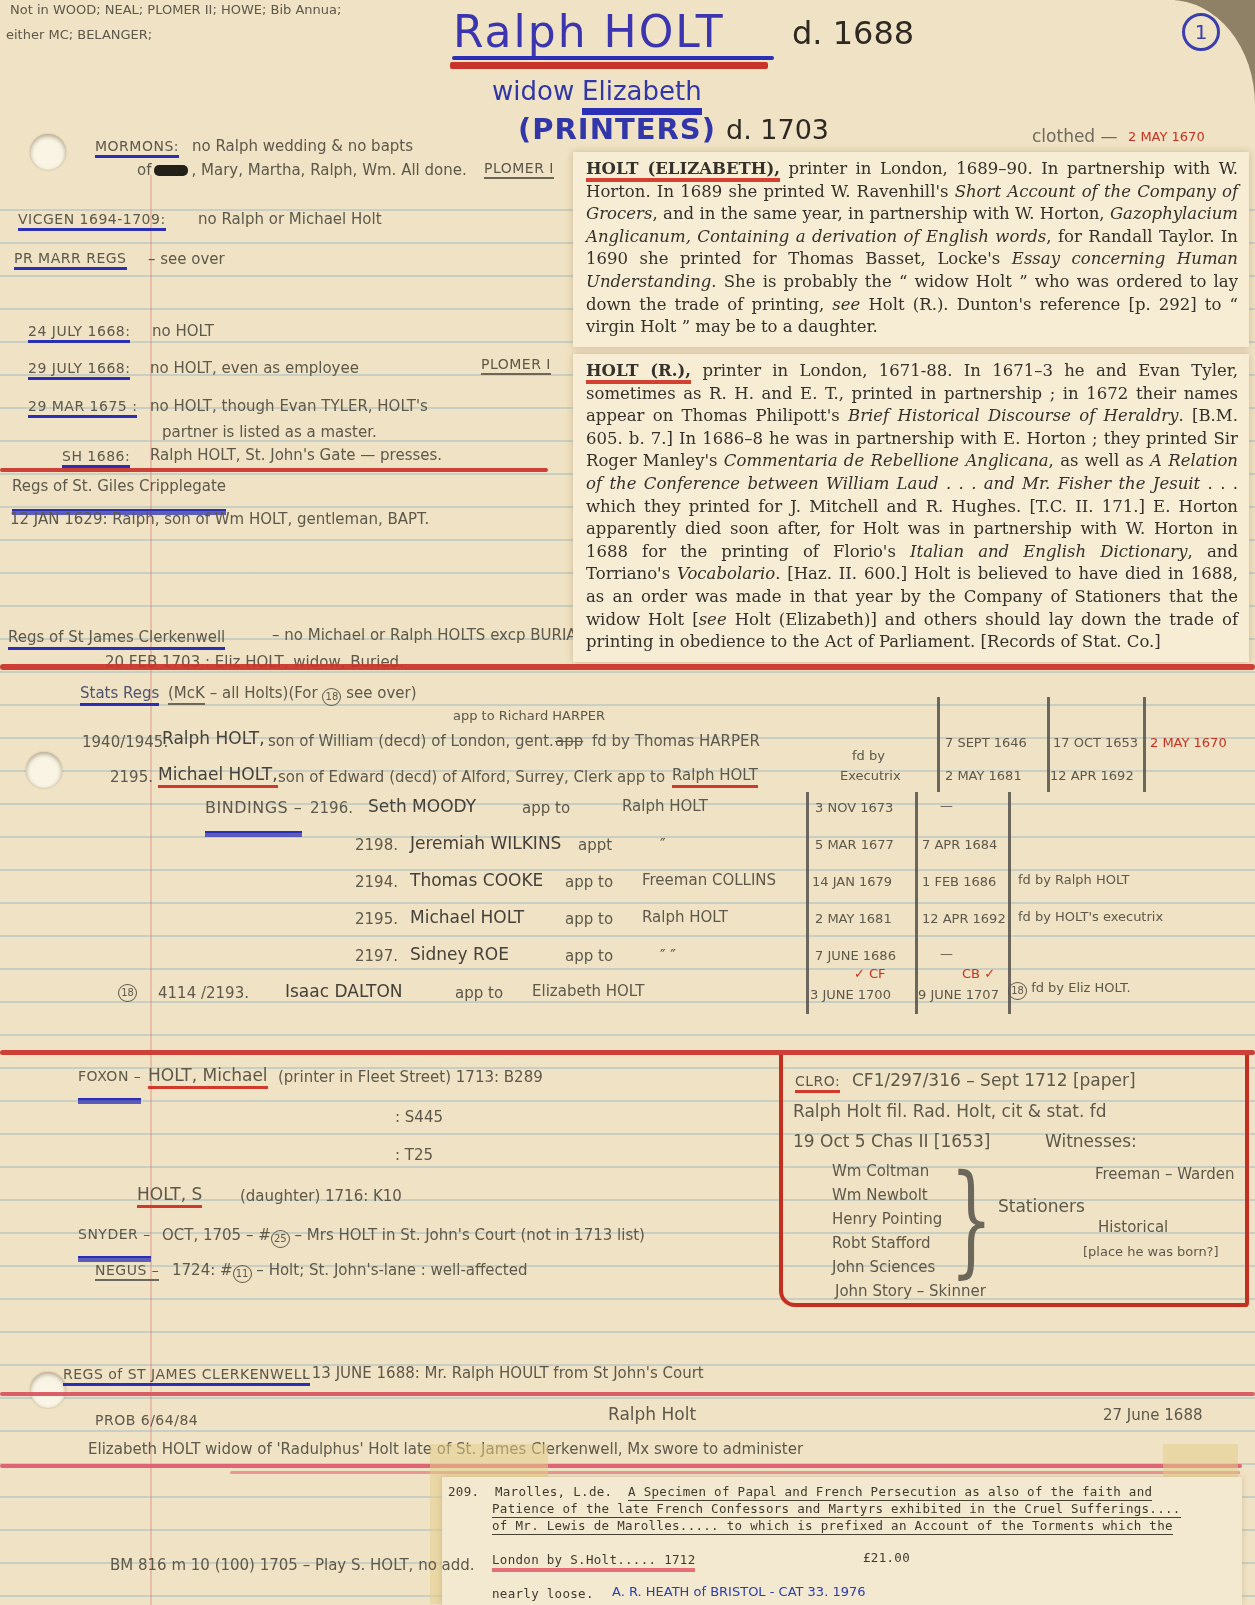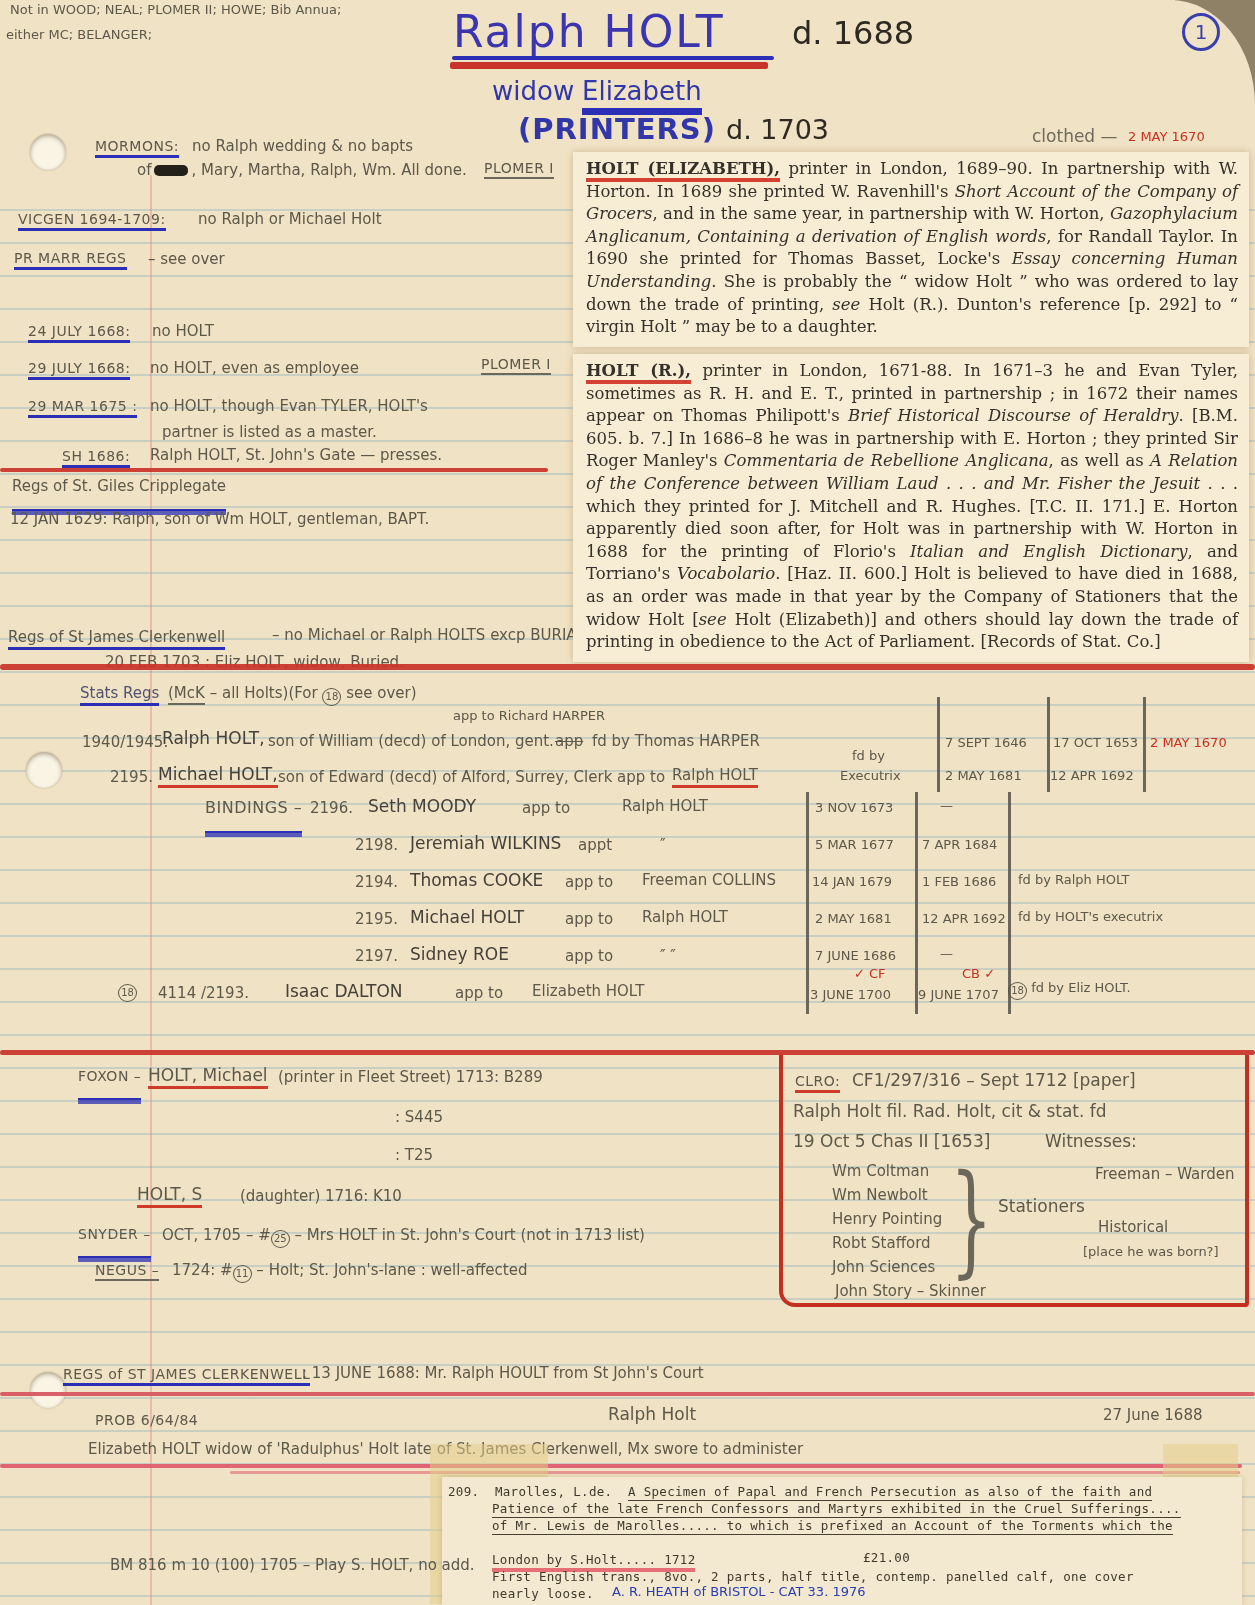--- a/index.html
+++ b/index.html
@@ -239,18 +239,17 @@
   <div class="redline" style="left:230px;top:1471px;width:1010px;height:3px;background:#e05a6e;opacity:.55"></div>
 
   <div class="tape" style="left:430px;top:1444px;width:118px;height:160px"></div>
   <div class="tape" style="left:1163px;top:1444px;width:75px;height:92px"></div>
   <div class="paper" style="left:442px;top:1477px;width:800px;height:128px"></div>
   <div class="typed" style="left:448px;top:1484px"><span>209.</span>&nbsp;&nbsp;<span>Marolles, L.de.</span>&nbsp;&nbsp;<span class="bul">A Specimen of Papal and French Persecution as also of the faith and</span></div>
   <div class="typed bul" style="left:492px;top:1501px">Patience of the late French Confessors and Martyrs exhibited in the Cruel Sufferings....</div>
   <div class="typed bul" style="left:492px;top:1518px">of Mr. Lewis de Marolles..... to which is prefixed an Account of the Torments which the</div>
   <div class="typed t-rul" style="left:492px;top:1552px">London by S.Holt..... 1712</div>
   <div class="typed" style="left:863px;top:1550px">£21.00</div>
-  <div class="typed" style="left:492px;top:1569px">First English trans., 8vo., 2 parts, half title, contemp. panelled calf, one cover</div>
   <div class="typed" style="left:492px;top:1586px">nearly loose.</div>
   <div class="hw sm" style="left:612px;top:1584px;color:#2b3db0">A. R. HEATH of BRISTOL  -  CAT 33.  1976</div>
 
   <div class="hw" style="left:110px;top:1556px">BM 816 m 10 (100) 1705 – Play S. HOLT, no add.</div>
 </div>
 
 </body></html>

